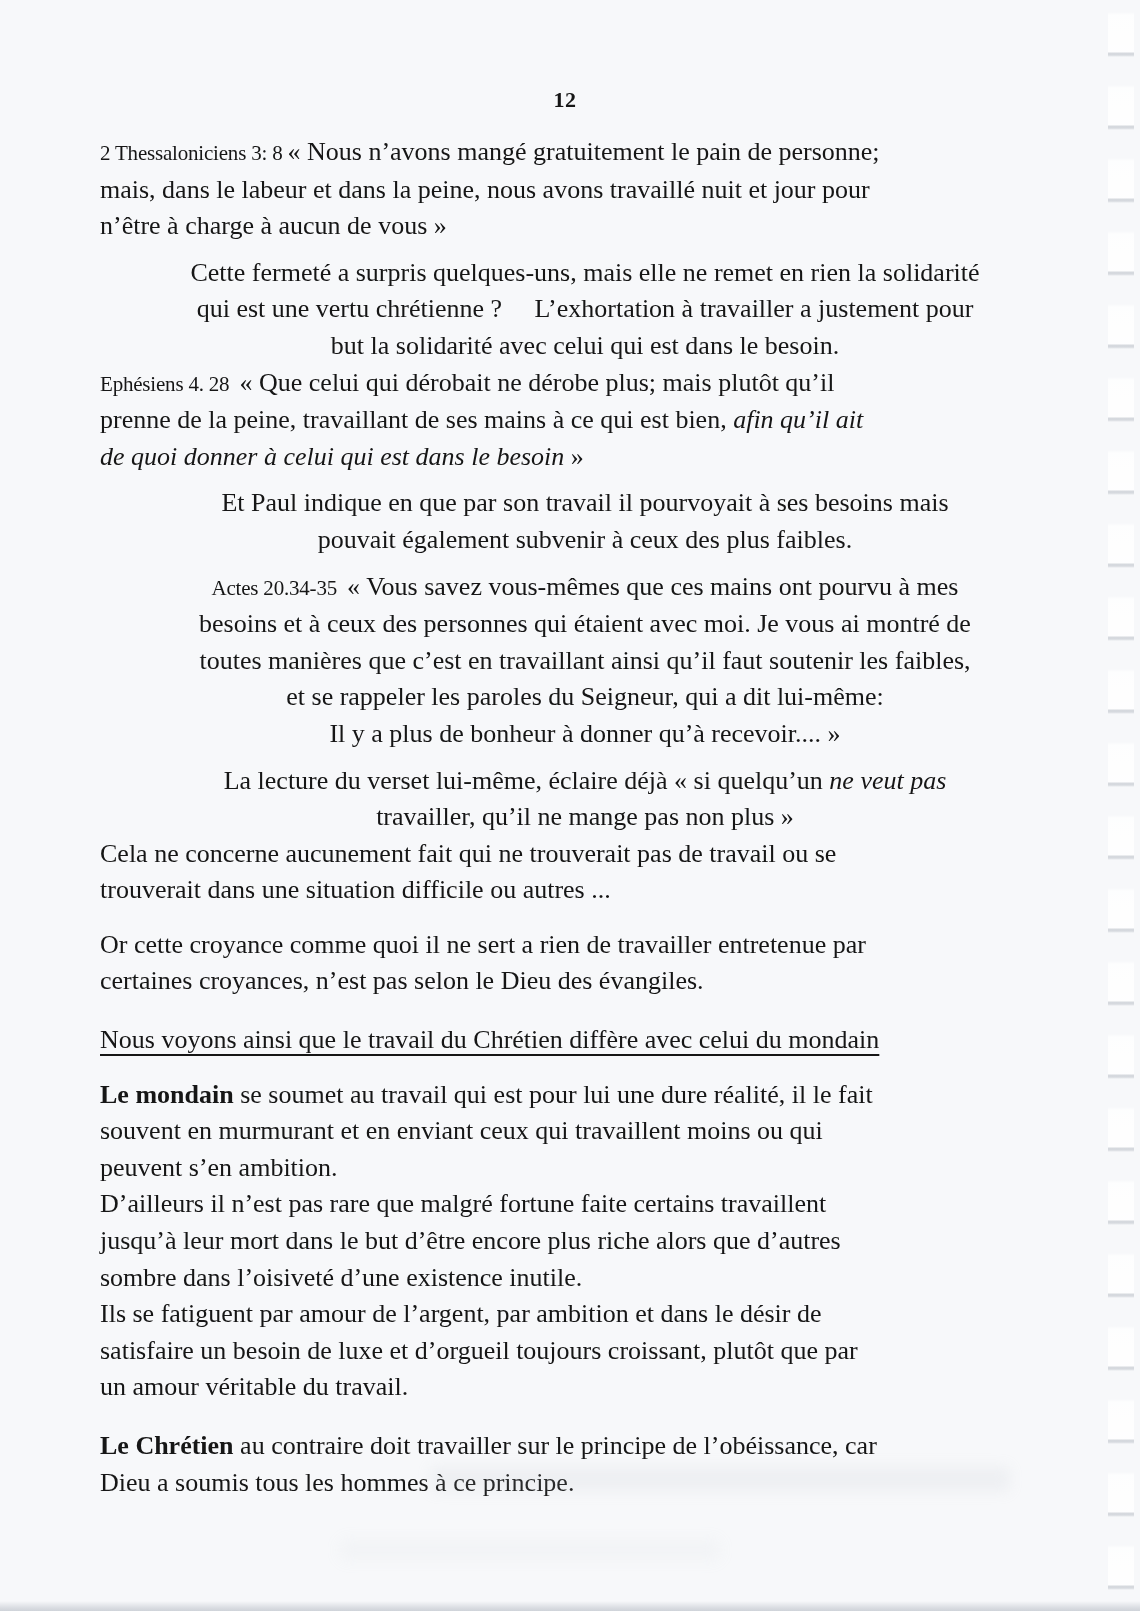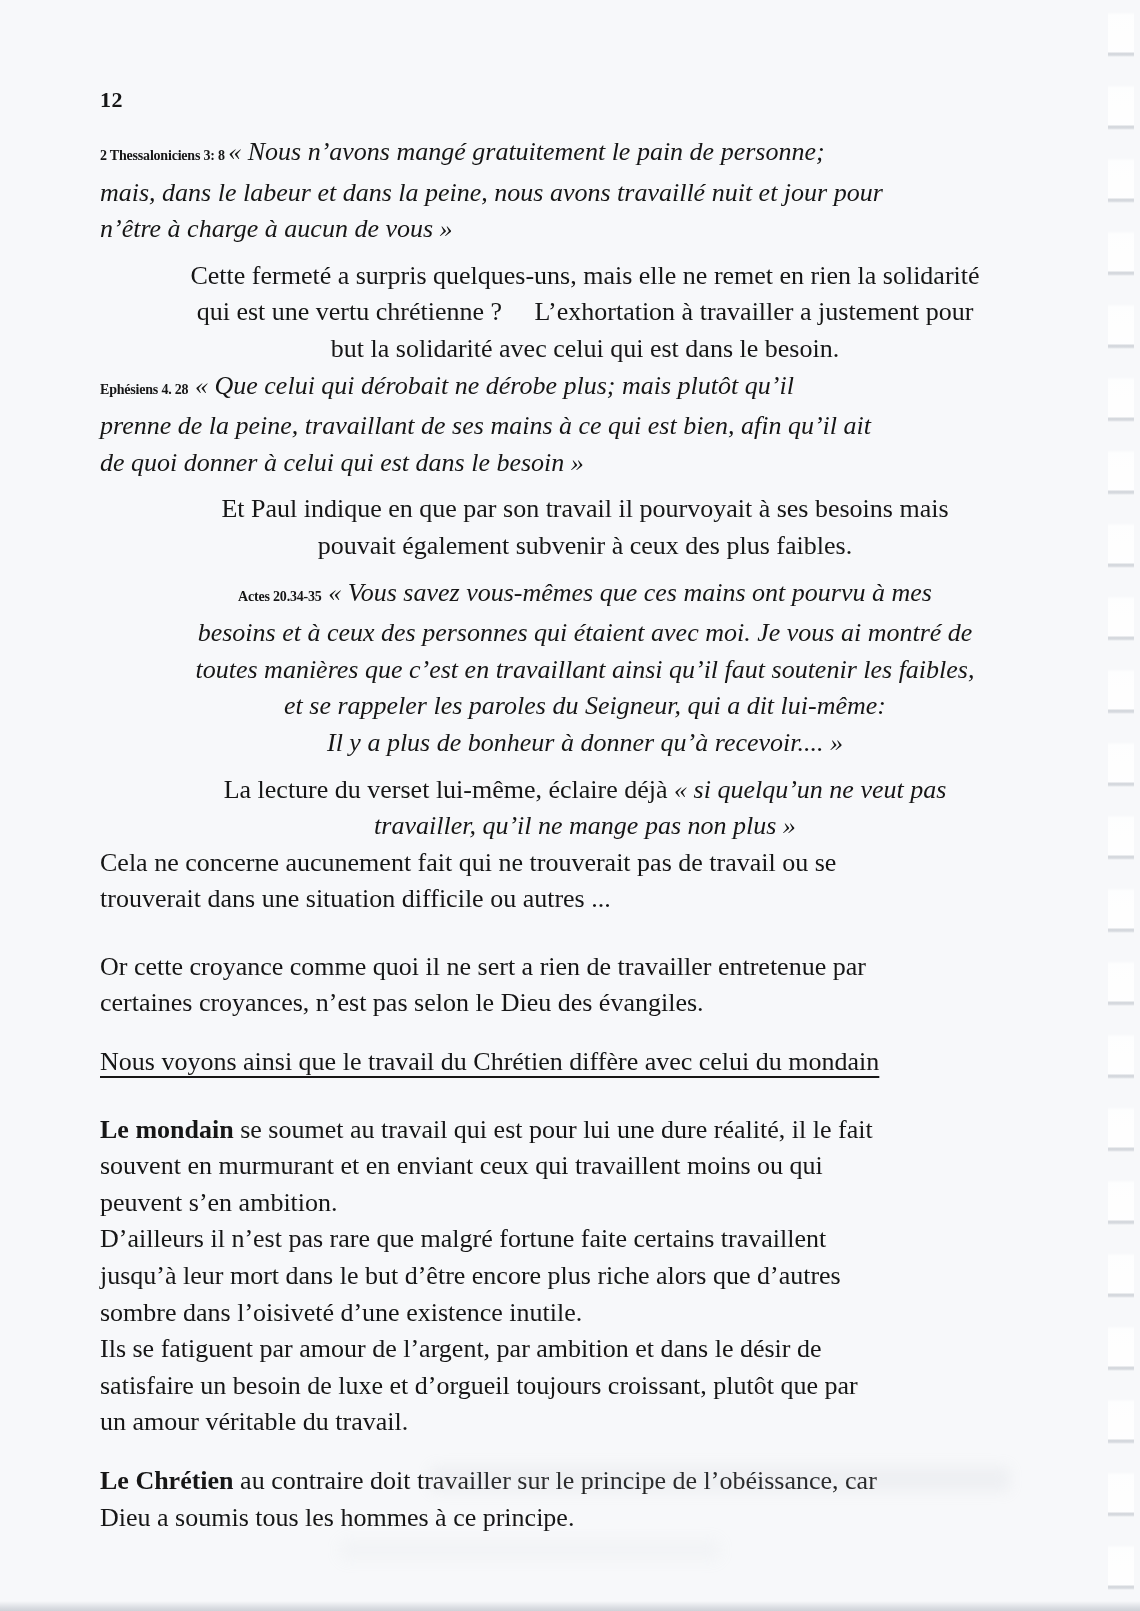--- a/index.html
+++ b/index.html
@@ -8,42 +8,42 @@
     width: 1140px; height: 1611px;
     background: #f7f8fa;
     font-family: "Liberation Serif", serif;
     color: #161616;
     position: relative;
     overflow: hidden;
   }
   .page-number {
     margin: 0 110px 0 100px;
     padding-top: 86px;
-    text-align: left;
+    text-align: center;
     font-weight: 700;
     font-size: 22px;
     line-height: 28px;
     letter-spacing: 0.5px;
   }
   .content {
     margin: 20px 70px 0 100px;
     font-size: 26px;
     line-height: 36.6px;
   }
   .para { margin-top: 0; }
   .para.sp-small  { margin-top: 10px; text-align: center; }
-  .para.sp-medium { margin-top: 31px; }
+  .para.sp-medium { margin-top: 18px; }
   .para.sp-large  { margin-top: 22px; }
   .line { display: block; white-space: nowrap; }
   .seg-ref {
-    font-weight: 700;
-    font-size: 14px;
+    font-weight: 400;
+    font-size: 21px;
     letter-spacing: -0.2px;
   }
-  .seg-i  { font-style: italic; }
+  .seg-i  { }
   .seg-b  { font-weight: 700; }
   .seg-bi { font-style: italic; font-weight: 400; }
   .seg-u  {
     text-decoration: underline;
     text-underline-offset: 6px;
     text-decoration-thickness: 2px;
     margin-top: 36px;
   }
   
   .binding-holes {

